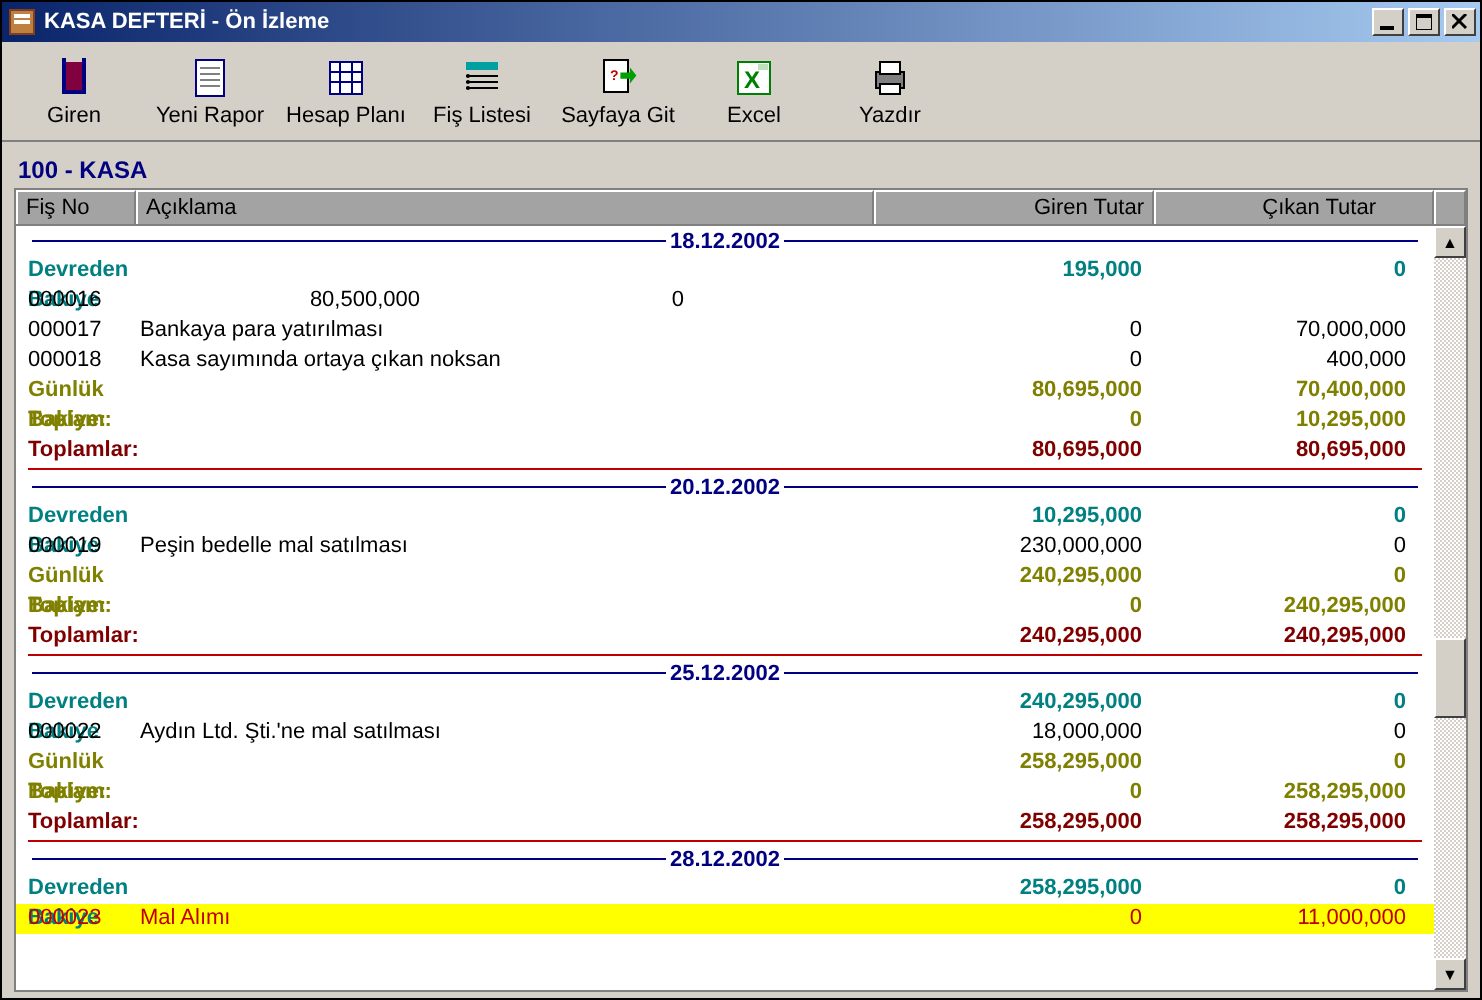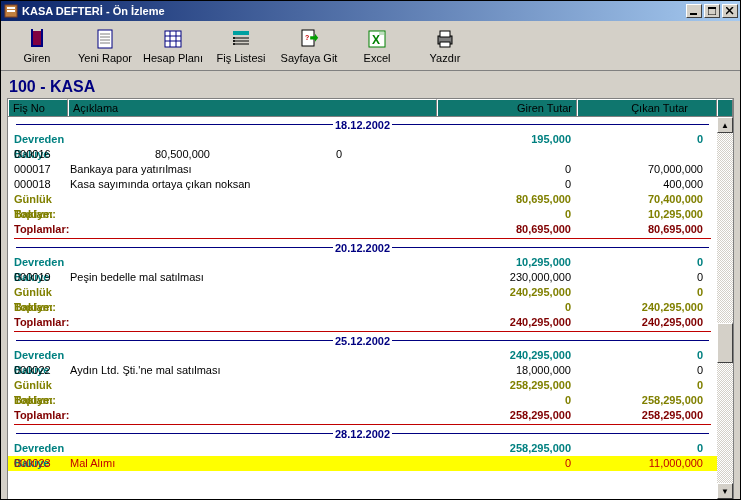--- a/index.html
+++ b/index.html
@@ -64,32 +64,32 @@
   cursor: default;
 }
 .tbtn .ticon { height: 22px; display:flex; align-items:center; justify-content:center; }
 .tbtn .tlabel { margin-top: 2px; }
 .content {
   padding: 4px 6px 0 6px;
 }
 .acct-title {
   color: #000080;
   font-weight: bold;
-  font-size: 16px;
+  font-size: 12px;
   padding: 3px 2px 2px 2px;
 }
 .grid-wrap {
   border: 1px solid #808080;
   background: #fff;
   height: 402px;
   position: relative;
 }
 .grid-head {
   display: flex;
-  background: #0f766e;
+  background: #a3a3a3;
   border-bottom: 1px solid #808080;
   height: 18px;
 }
 .grid-head .hc {
   border-right: 1px solid #808080;
   border-left: 1px solid #fff;
   border-top: 1px solid #fff;
   padding: 2px 4px;
   font-size: 11px;
 }

